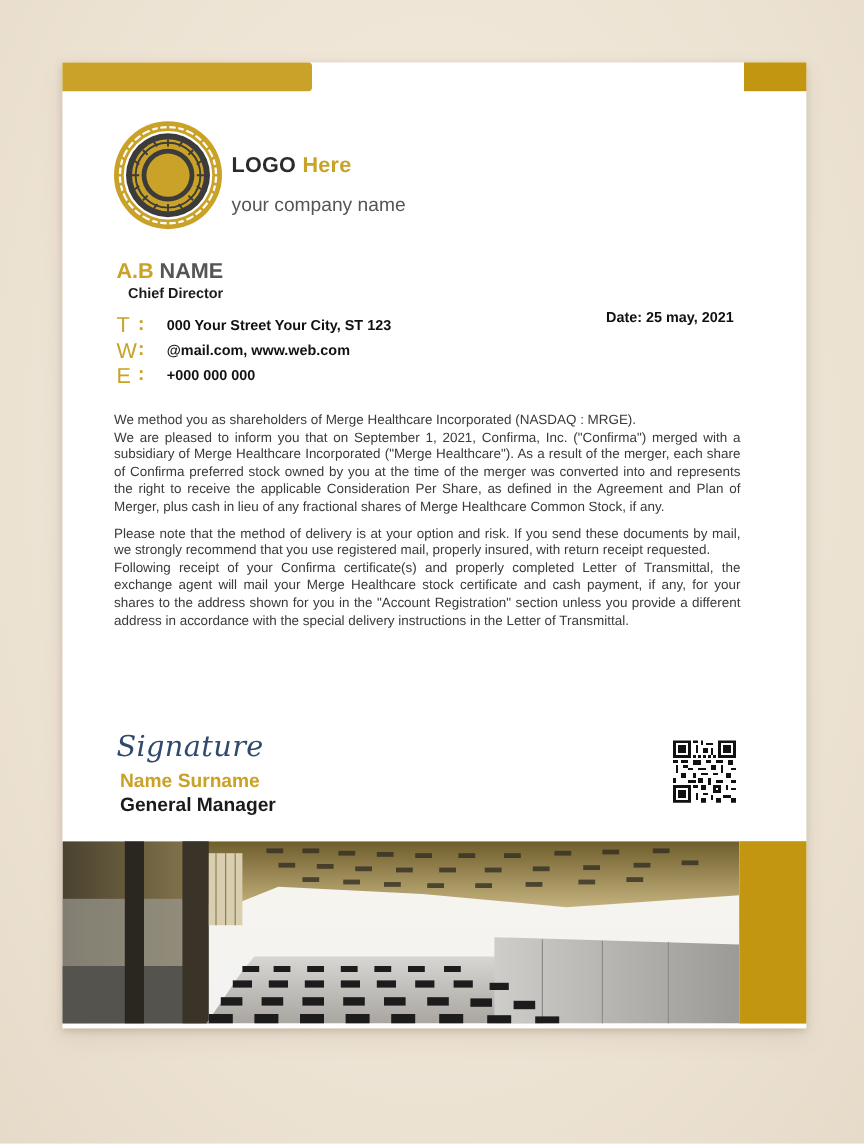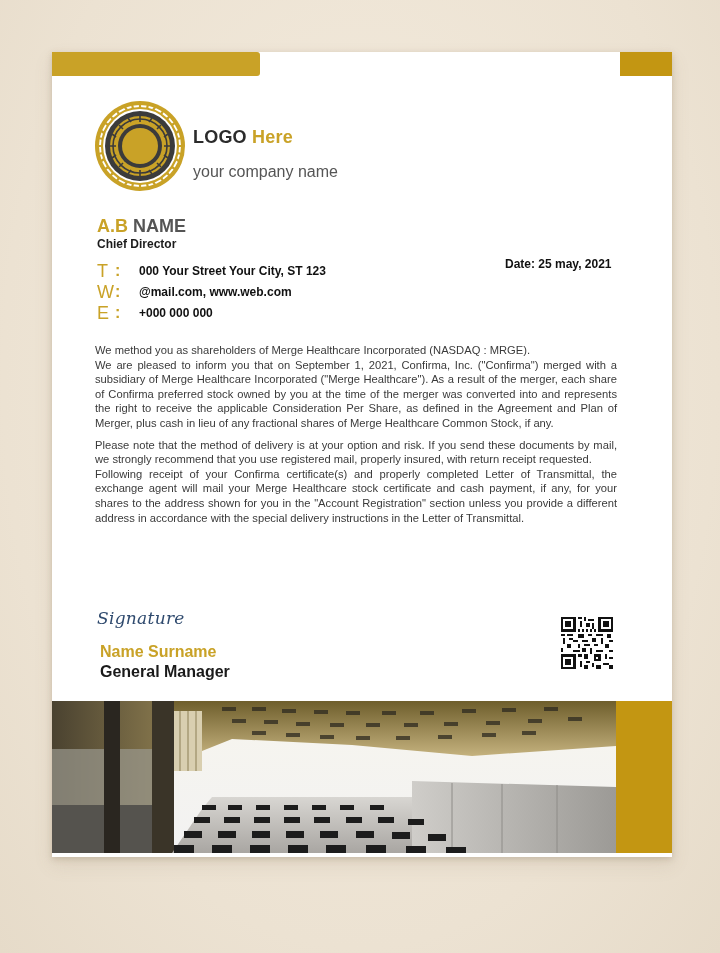--- a/index.html
+++ b/index.html
@@ -15,42 +15,42 @@
   }
   .bar-top-left { position: absolute; left: 0; top: 0; width: 208px; height: 24px; background: #c9a227; border-radius: 0 3px 3px 0; }
   .bar-top-right { position: absolute; right: 0; top: 0; width: 52px; height: 24px; background: #c39612; }
 
   .logo-emblem { position: absolute; left: 42px; top: 48px; width: 92px; height: 92px; }
   .logo-text { position: absolute; left: 141px; top: 75px; }
   .logo-title { font-size: 18px; font-weight: bold; color: #2b2b2b; letter-spacing: 0.2px; line-height: 20px; }
   .logo-title .accent { color: #c9a227; }
   .logo-sub { font-size: 16px; color: #555; margin-top: 16px; }
 
-  .sender { position: absolute; left: 45px; top: 164px; }
+  .sender { position: absolute; left: 45px; top: 164px; text-align: right; }
   .sender-name { font-size: 18px; font-weight: bold; color: #555; line-height: 20px; }
   .sender-name .initials { color: #c9a227; }
   .sender-title { font-size: 12px; font-weight: bold; color: #1c1c1c; margin-top: 1px; }
 
   .contact { position: absolute; left: 45px; top: 208px; }
   .contact-row { display: flex; align-items: center; height: 21px; }
   .contact-letter { width: 18px; font-size: 18px; color: #c9a227; line-height: 20px; }
   .contact-colon { width: 24px; font-size: 16px; color: #c9a227; font-weight: bold; text-align: left; }
   .contact-value { font-size: 12px; font-weight: bold; color: #111; }
 
   .date { position: absolute; left: 453px; top: 205px; font-size: 12px; font-weight: bold; color: #111; }
 
   .body-text {
     position: absolute; left: 43px; top: 291px; width: 522px;
     font-family: "Liberation Sans", sans-serif; font-size: 11.2px; line-height: 14.6px; color: #3a3a3a;
     text-align: justify;
   }
   .body-text p { margin: 0; }
   .body-text p.gap { margin-top: 7px; }
 
-  .signature { position: absolute; left: 45px; top: 556px; font-family: "DejaVu Serif", serif; font-style: italic; font-size: 17px; color: #2f4a6e; letter-spacing: 0.3px; }
+  .signature { position: absolute; left: 45px; top: 556px; font-family: "DejaVu Serif", serif; font-style: italic; font-size: 24px; color: #2f4a6e; letter-spacing: 0.3px; }
   .signer-name { position: absolute; left: 48px; top: 591px; font-size: 16px; font-weight: bold; color: #c9a227; }
   .signer-role { position: absolute; left: 48px; top: 611px; font-size: 16px; font-weight: bold; color: #1a1a1a; }
 
   .qr { position: absolute; left: 508px; top: 565px; width: 54px; height: 52px; }
 
   .photo { position: absolute; left: 0; top: 649px; width: 564px; height: 152px; overflow: hidden; }
   .photo-side { position: absolute; left: 564px; top: 649px; width: 56px; height: 152px; background: #c39612; }
 </style>
 </head>
 <body>

